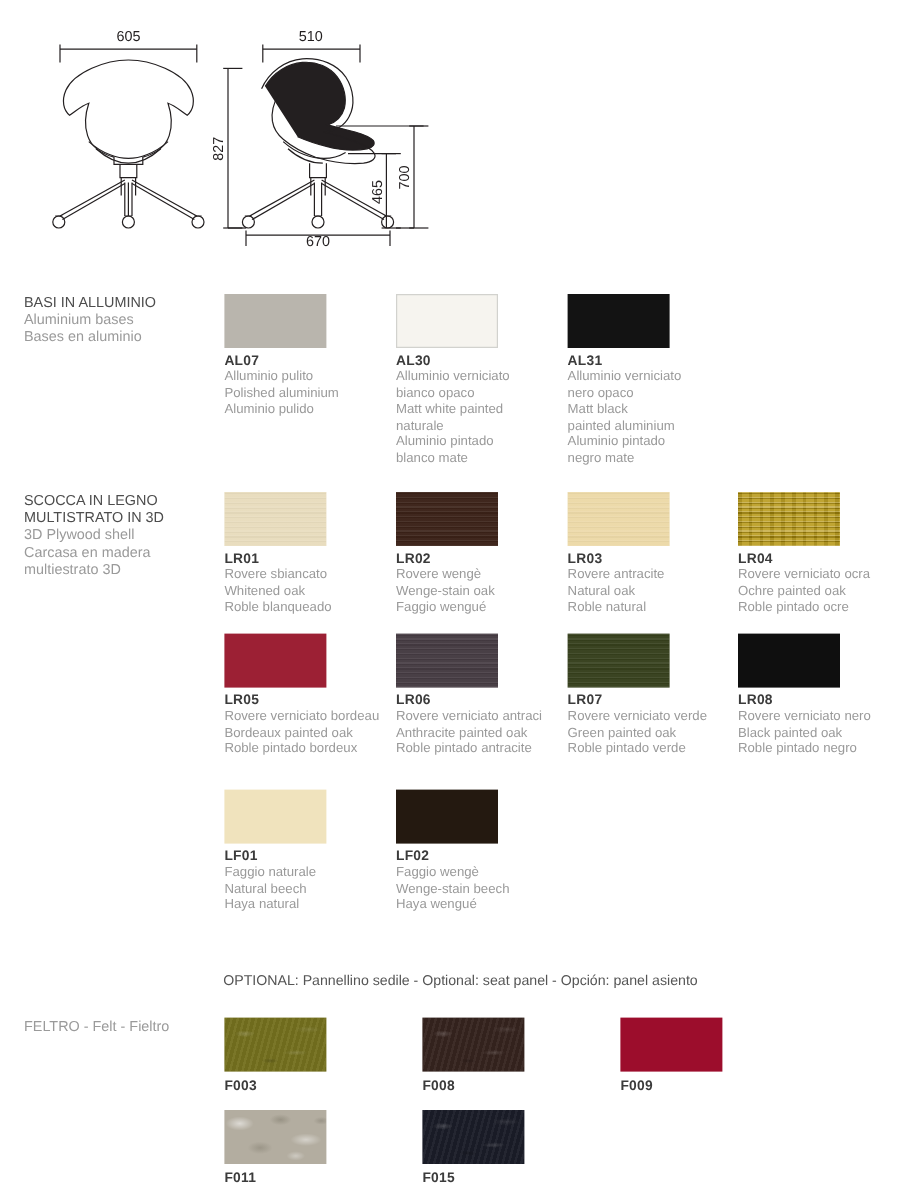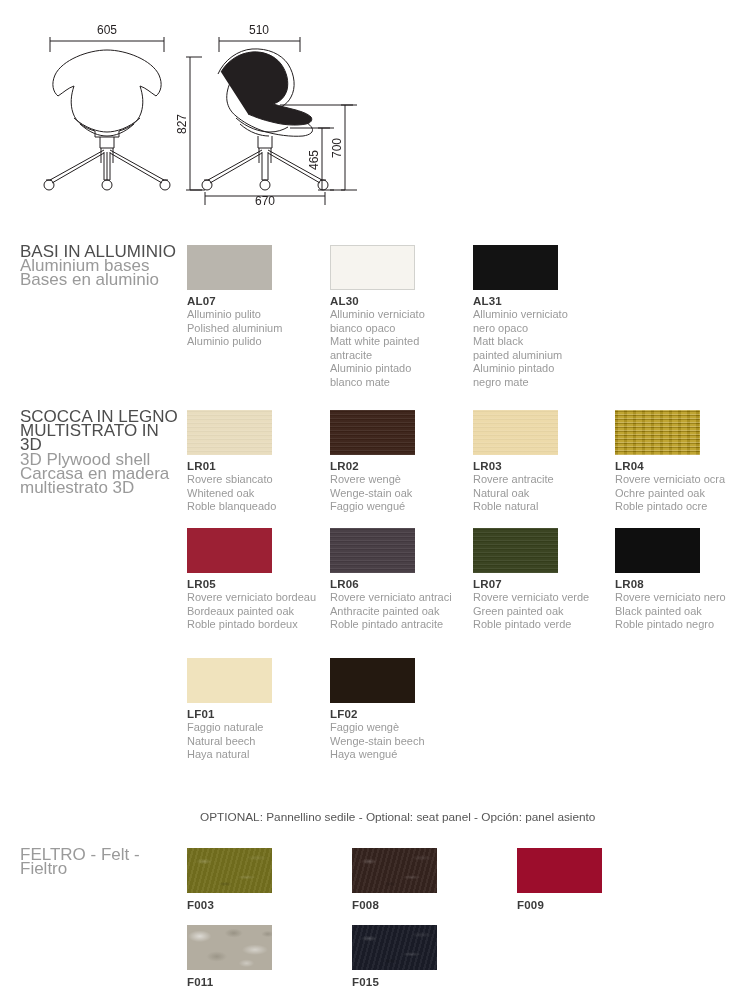--- a/index.html
+++ b/index.html
@@ -8,32 +8,32 @@
     font-family:"Liberation Sans", sans-serif;
     -webkit-font-smoothing:antialiased;
   }
   .page{position:relative;width:750px;height:1003px;overflow:hidden;}
 
   
   .drawing{position:absolute;left:0;top:0;width:606px;height:215px;}
   .drawing svg{display:block;}
 
   
-  .sec-label{position:absolute;left:20px;width:165px;font-size:17px;line-height:14.2px;color:#9a9a9a;}
+  .sec-label{position:absolute;left:20px;width:165px;font-size:12px;line-height:14.2px;color:#9a9a9a;}
   .sec-label .t{color:#4d4d4d;}
 
   
   .item{position:absolute;width:142px;}
   .sw{width:85px;height:45px;position:relative;overflow:hidden;background:#ccc;}
   .sw.bordered{box-shadow:inset 0 0 0 1px #d2d2ce;}
   .code{font-size:11.5px;font-weight:bold;color:#3b3b3b;margin-top:5px;letter-spacing:.2px;line-height:13px;}
   .desc{font-size:11px;line-height:13.6px;color:#9a9a9a;white-space:nowrap;}
 
   
-  .optnote{position:absolute;left:200px;top:810px;font-size:11.8px;color:#555;white-space:nowrap;}
+  .optnote{position:absolute;left:186px;top:810px;font-size:11.8px;color:#555;white-space:nowrap;}
 
   
   .fitem{position:absolute;width:160px;}
   .fitem .code{margin-top:6px;}
 
   
   .grain::after{
     content:"";position:absolute;inset:0;
     background-image:repeating-linear-gradient(to bottom,
       rgba(255,255,255,.16) 0px, rgba(255,255,255,.16) 1px,
@@ -205,21 +205,21 @@
         <div class="desc">Alluminio pulito</div>
         <div class="desc">Polished aluminium</div>
         <div class="desc">Aluminio pulido</div>
       </div>
       <div class="item" style="left: 330px; top: 245px;">
         <div class="sw bordered" style="background: rgb(246, 244, 239);"></div>
         <div class="code">AL30</div>
         <div class="desc">Alluminio verniciato</div>
         <div class="desc">bianco opaco</div>
         <div class="desc">Matt white painted</div>
-        <div class="desc">antracite</div>
+        <div class="desc">naturale</div>
         <div class="desc">Aluminio pintado</div>
         <div class="desc">blanco mate</div>
       </div>
       <div class="item" style="left: 473px; top: 245px;">
         <div class="sw" style="background: rgb(19, 19, 19);"></div>
         <div class="code">AL31</div>
         <div class="desc">Alluminio verniciato</div>
         <div class="desc">nero opaco</div>
         <div class="desc">Matt black</div>
         <div class="desc">painted aluminium</div>

